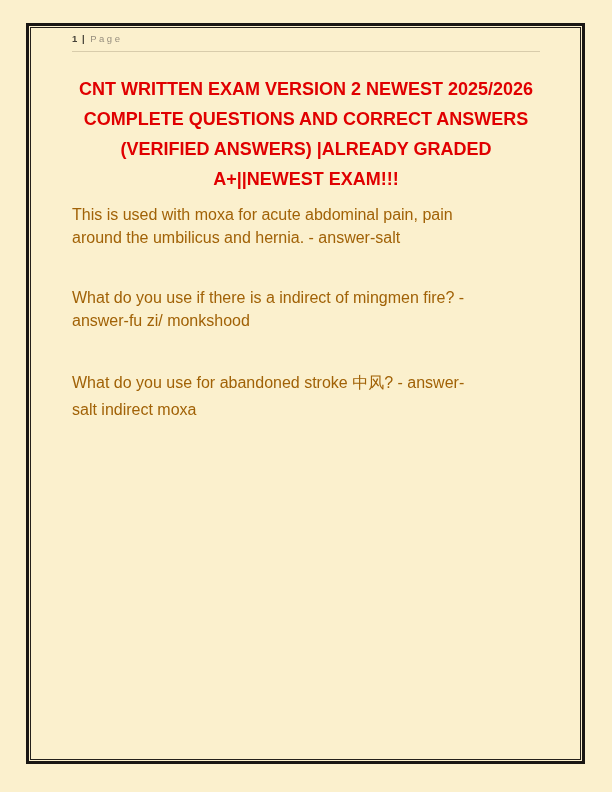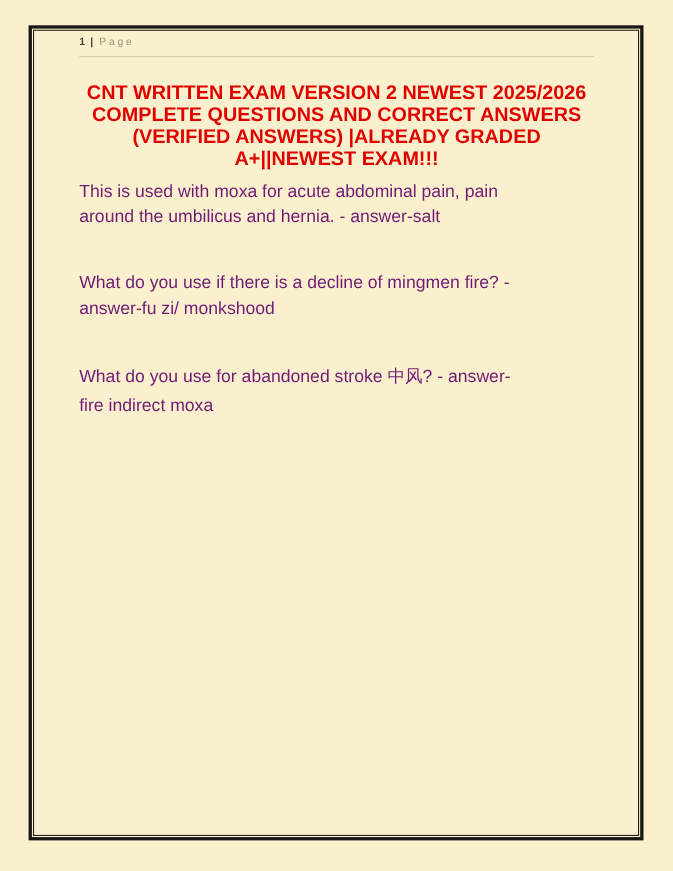--- a/index.html
+++ b/index.html
@@ -56,30 +56,30 @@
     margin: 0 3px 0 2px;
   }
   .header .plabel {
     color: #968e7e;
     letter-spacing: 2.5px;
   }
   .title {
     margin: 22px 0 9px 0;
     text-align: center;
     font-size: 18px;
-    line-height: 20px;
+    line-height: 30px;
     font-weight: 700;
     color: #e00000;
     white-space: pre-line;
   }
   .qa {
     margin: 0 0 37px 0;
     font-size: 16px;
     line-height: 23px;
-    color: #701a75;
+    color: #a16207;
     white-space: pre-line;
   }
   .qa.cjk {
     line-height: 27px;
   }
 </style>
 </head>
 <body>
 
 <div class="page">
@@ -98,21 +98,21 @@
 
     <div class="title">CNT WRITTEN EXAM VERSION 2 NEWEST 2025/2026
 COMPLETE QUESTIONS AND CORRECT ANSWERS
 (VERIFIED ANSWERS) |ALREADY GRADED
 A+||NEWEST EXAM!!!</div>
 
     <p class="qa">This is used with moxa for acute abdominal pain, pain
 around the umbilicus and hernia. - answer-salt</p>
 
 
-    <p class="qa">What do you use if there is a decline of mingmen fire? -
+    <p class="qa">What do you use if there is a indirect of mingmen fire? -
 answer-fu zi/ monkshood</p>
 
     <p class="qa cjk">What do you use for abandoned stroke 中风? - answer-
-fire indirect moxa</p>
+salt indirect moxa</p>
 
 
   </div>
 </div>
 
 </body></html>

